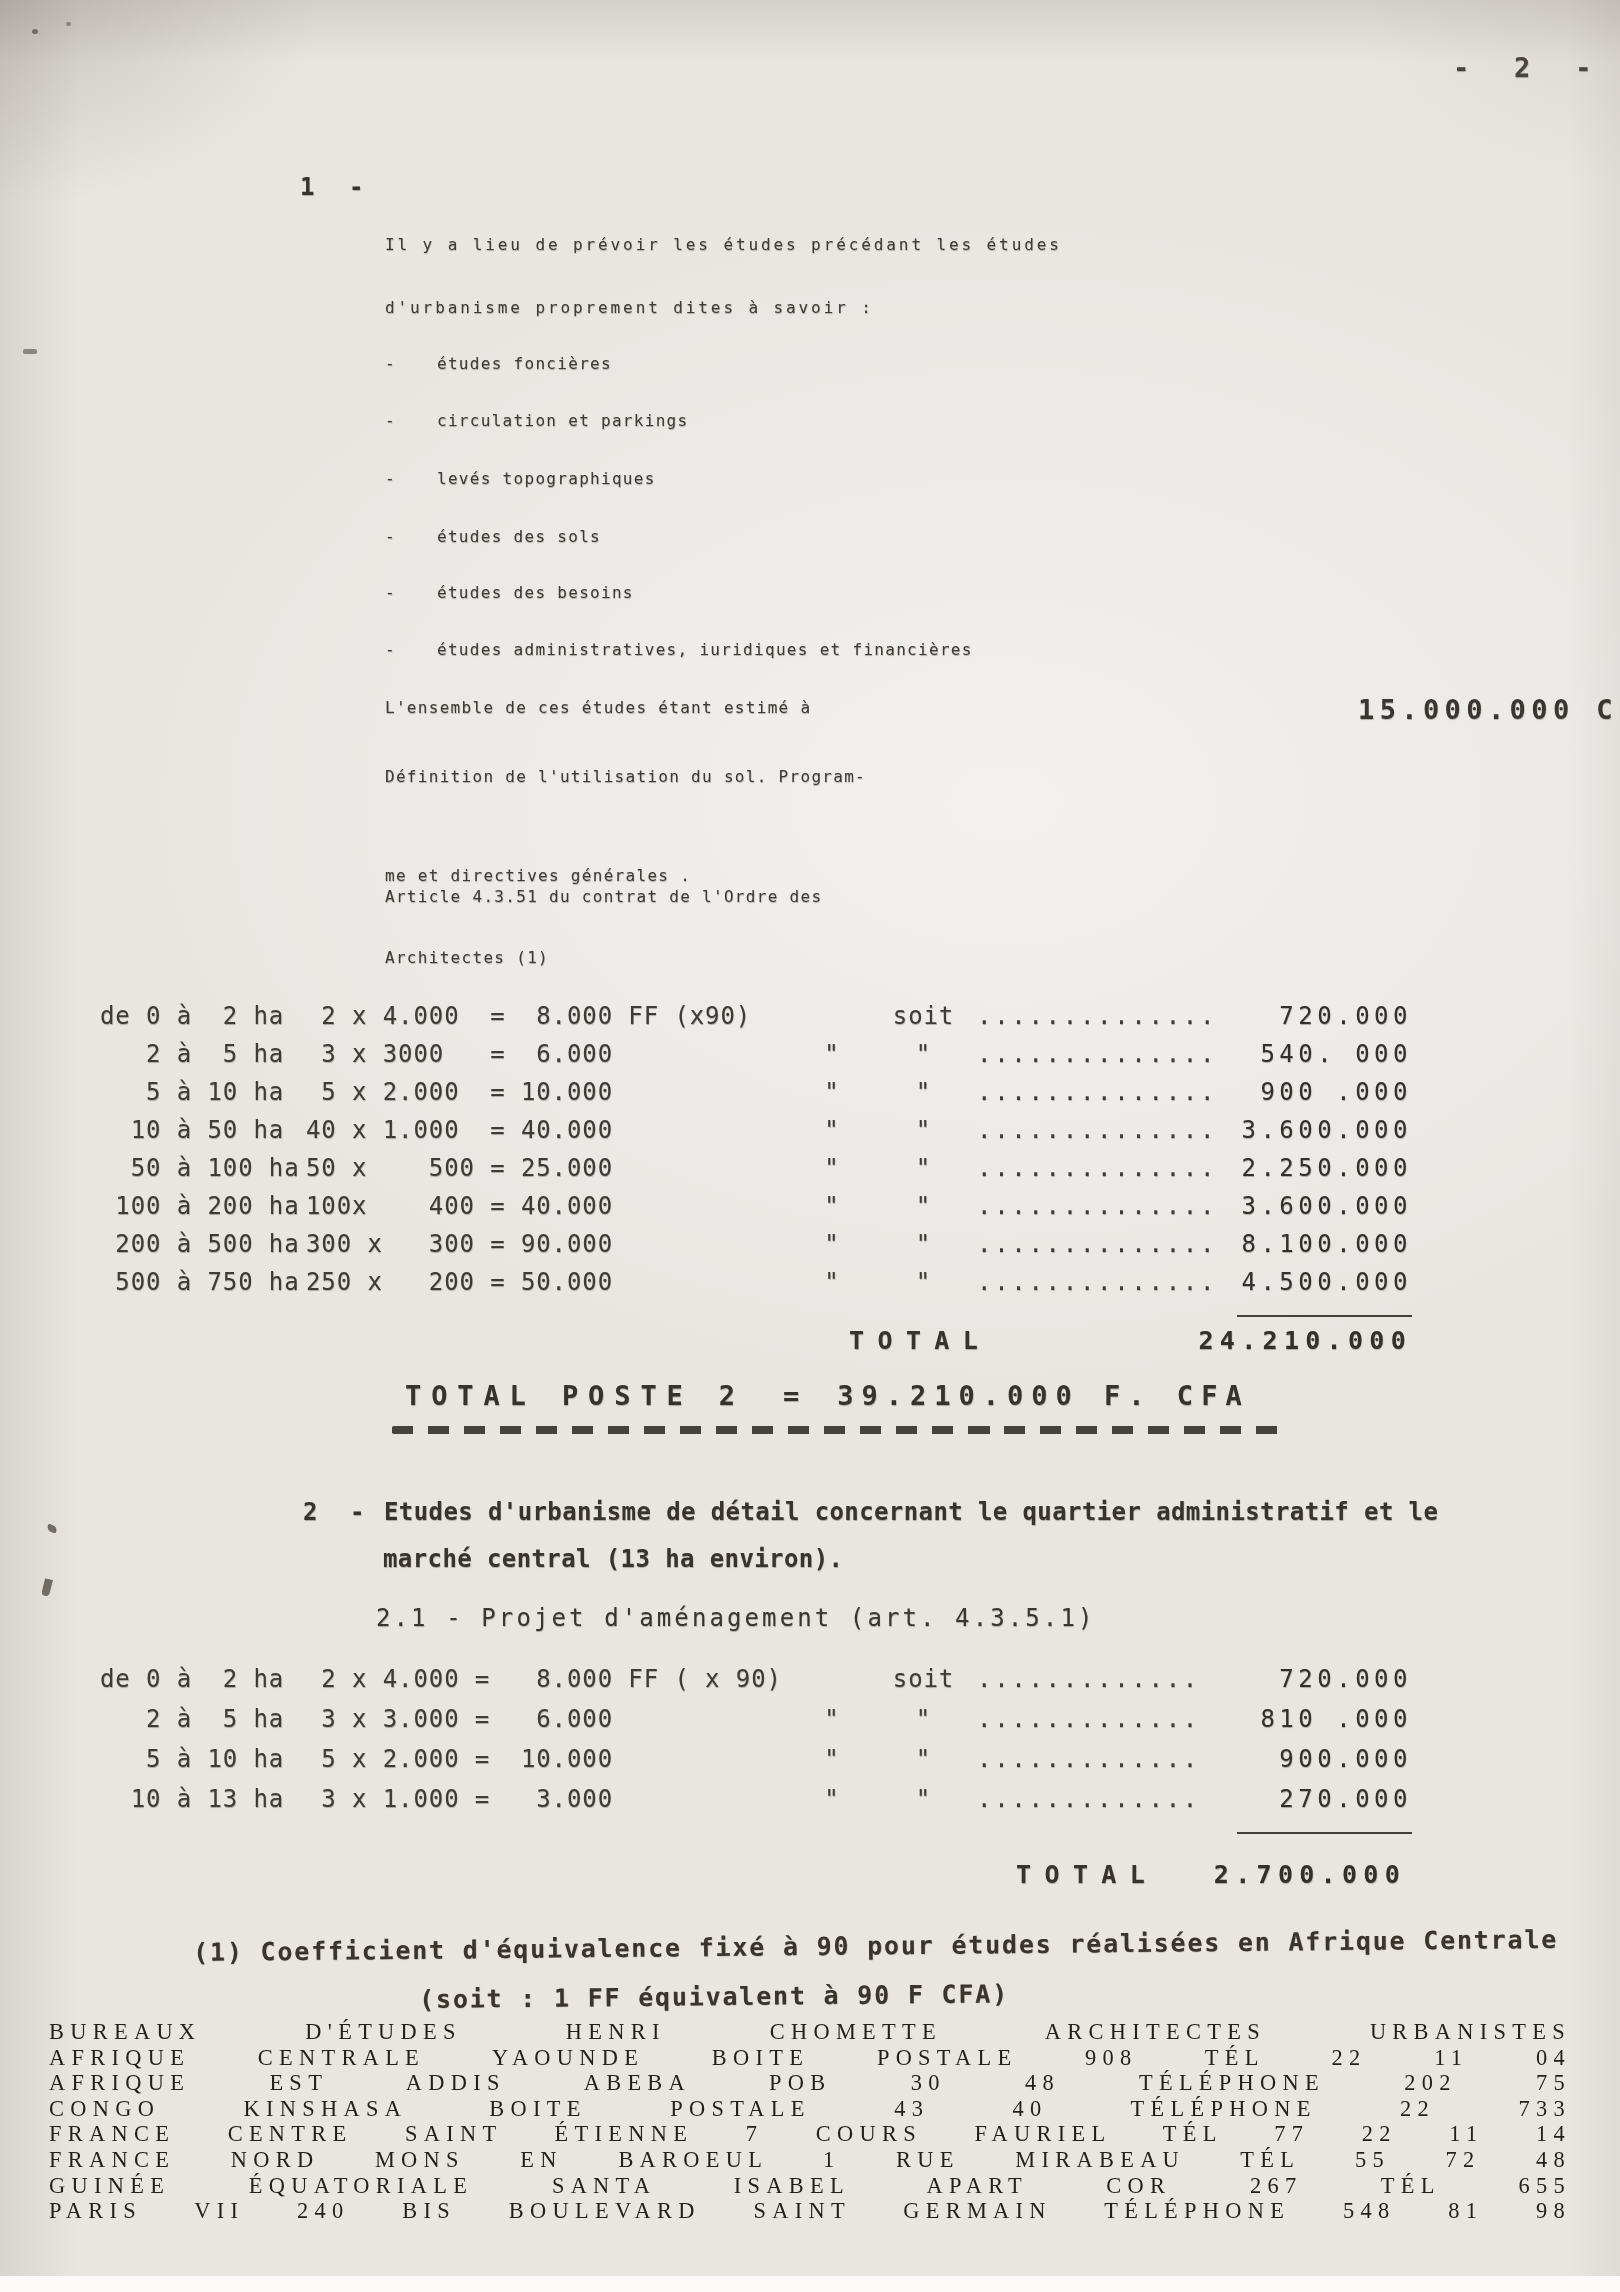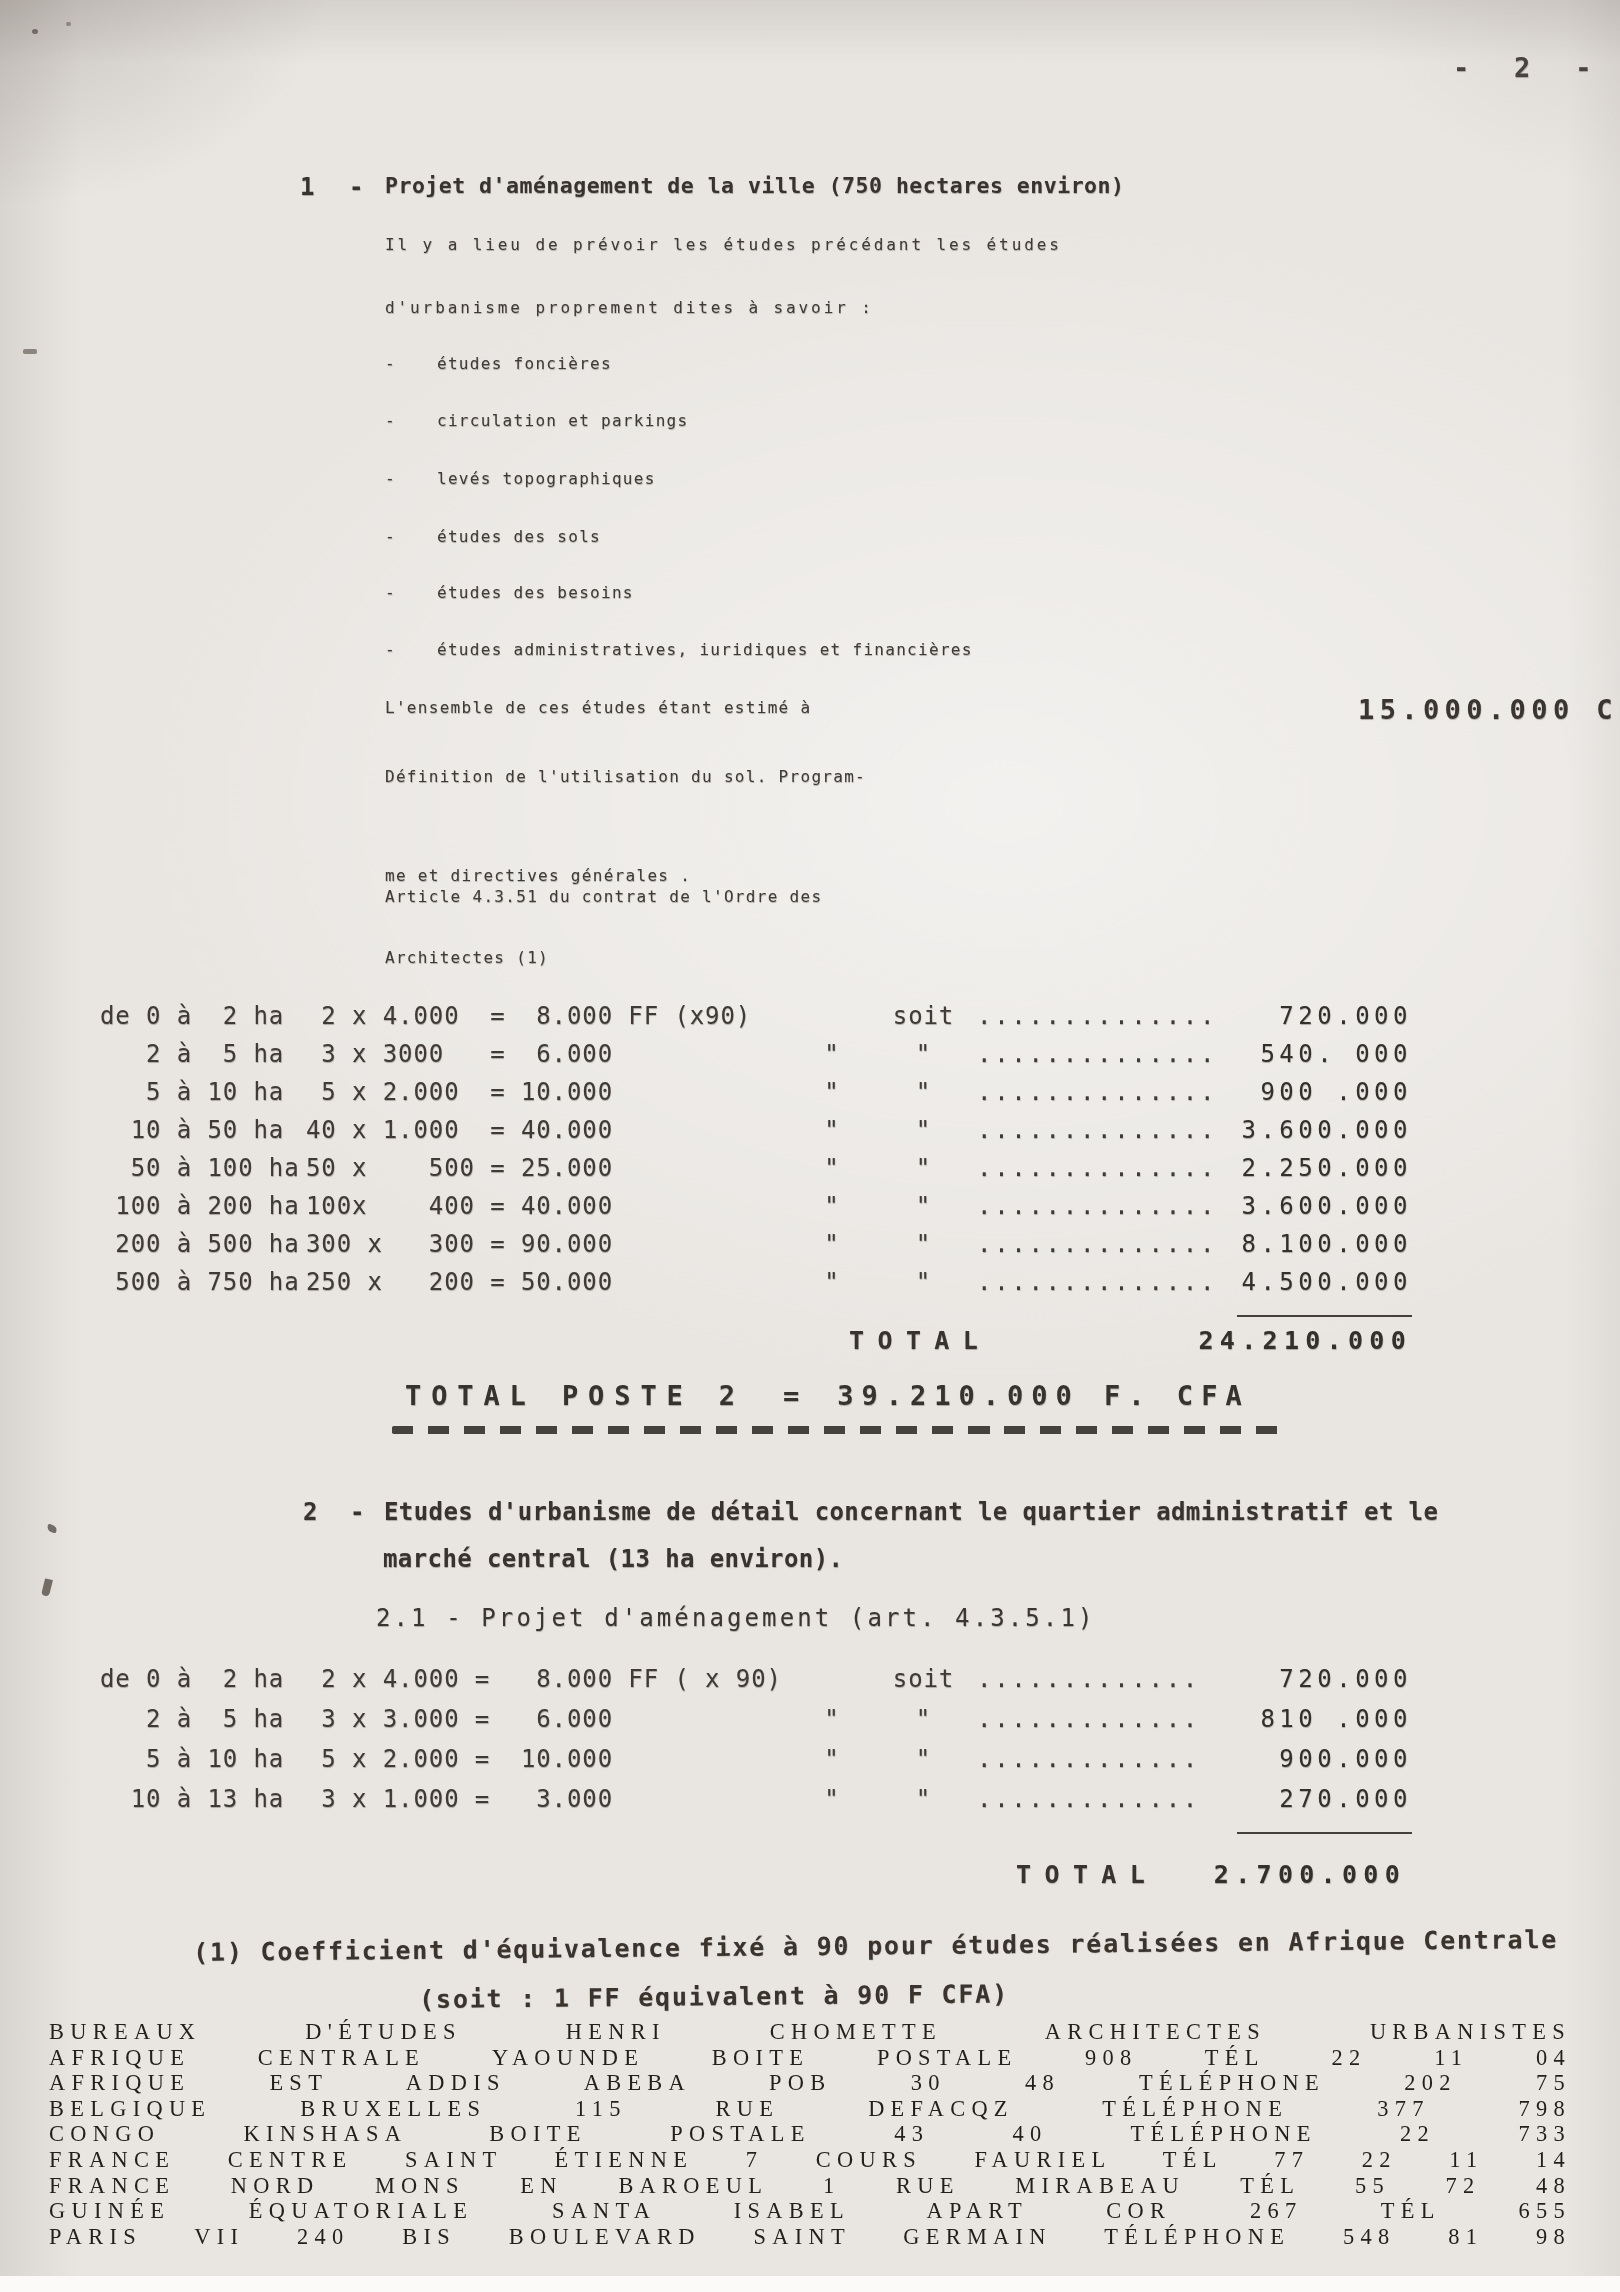--- a/index.html
+++ b/index.html
@@ -71,21 +71,20 @@
 <div class="art" style="left:66px;top:21.5px;width:4.5px;height:4.5px;opacity:.55;"></div>
 <div class="art" style="left:23px;top:349px;width:14.3px;height:4.5px;border-radius:1.8px;opacity:.65;"></div>
 <div class="art" style="left:47px;top:1525px;width:9.9px;height:7.2px;border-radius:1.8px 5.4px 1.8px 5.4px;transform:rotate(20deg);opacity:.85;"></div>
 <div class="art" style="left:43px;top:1579px;width:8px;height:17px;border-radius:0.9px 0.9px 6.3px 6.3px;transform:rotate(14deg);opacity:.85;"></div>
 
 <div class="abs pagenum tw" style="left:1453px;top:52px;">- 2 -</div>
 
 <div class="abs hrow tw" style="left:300px;top:174px;">
   <span class="h-num" style="width:49px;">1</span>
   <span class="h-num" style="width:36px;">-</span>
-  <span class="h1-title">Projet d'aménagement de la ville (750 hectares environ)</span>
 </div>
 
 <div class="abs body-line spread tw" style="left:385px;top:236px;">Il y a lieu de prévoir les études précédant les études</div>
 <div class="abs body-line spread tw" style="left:385px;top:299px;">d'urbanisme proprement dites à savoir :</div>
 
 <div class="abs bullet body-line tw" style="left:385px;top:355px;">
   <span class="dash">-</span>
   <span>études foncières</span>
 </div>
 <div class="abs bullet body-line tw" style="left:385px;top:412px;">
@@ -241,21 +240,20 @@
 <div class="abs total-label tw" style="left:1016px;top:1861px;">TOTAL</div>
 <div class="abs total-amt tw" style="left:1155px;top:1861px;width:251px;">2.700.000</div>
 
 <div class="abs fn tw" style="left:193px;top:1939px;">(1) Coefficient d'équivalence fixé à 90 pour études réalisées en Afrique Centrale</div>
 <div class="abs fn tw" style="left:419px;top:1986px;">(soit : 1 FF équivalent à 90 F CFA)</div>
 
 <div class="footer">
   <div class="footer-line">BUREAUX D'ÉTUDES HENRI CHOMETTE ARCHITECTES URBANISTES</div>
   <div class="footer-line">AFRIQUE CENTRALE YAOUNDE BOITE POSTALE 908 TÉL 22 11 04</div>
   <div class="footer-line">AFRIQUE EST ADDIS ABEBA POB 30 48 TÉLÉPHONE 202 75</div>
-  <div class="footer-line">BELGIQUE BRUXELLES 115 RUE DEFACQZ TÉLÉPHONE 377 798</div>
   <div class="footer-line">CONGO KINSHASA BOITE POSTALE 43 40 TÉLÉPHONE 22 733</div>
   <div class="footer-line">FRANCE CENTRE SAINT ÉTIENNE 7 COURS FAURIEL TÉL 77 22 11 14</div>
   <div class="footer-line">FRANCE NORD MONS EN BAROEUL 1 RUE MIRABEAU TÉL 55 72 48</div>
   <div class="footer-line">GUINÉE ÉQUATORIALE SANTA ISABEL APART COR 267 TÉL 655</div>
   <div class="footer-line">PARIS VII 240 BIS BOULEVARD SAINT GERMAIN TÉLÉPHONE 548 81 98</div>
 </div>
 
 <div class="bottom-strip"></div>
 
 

